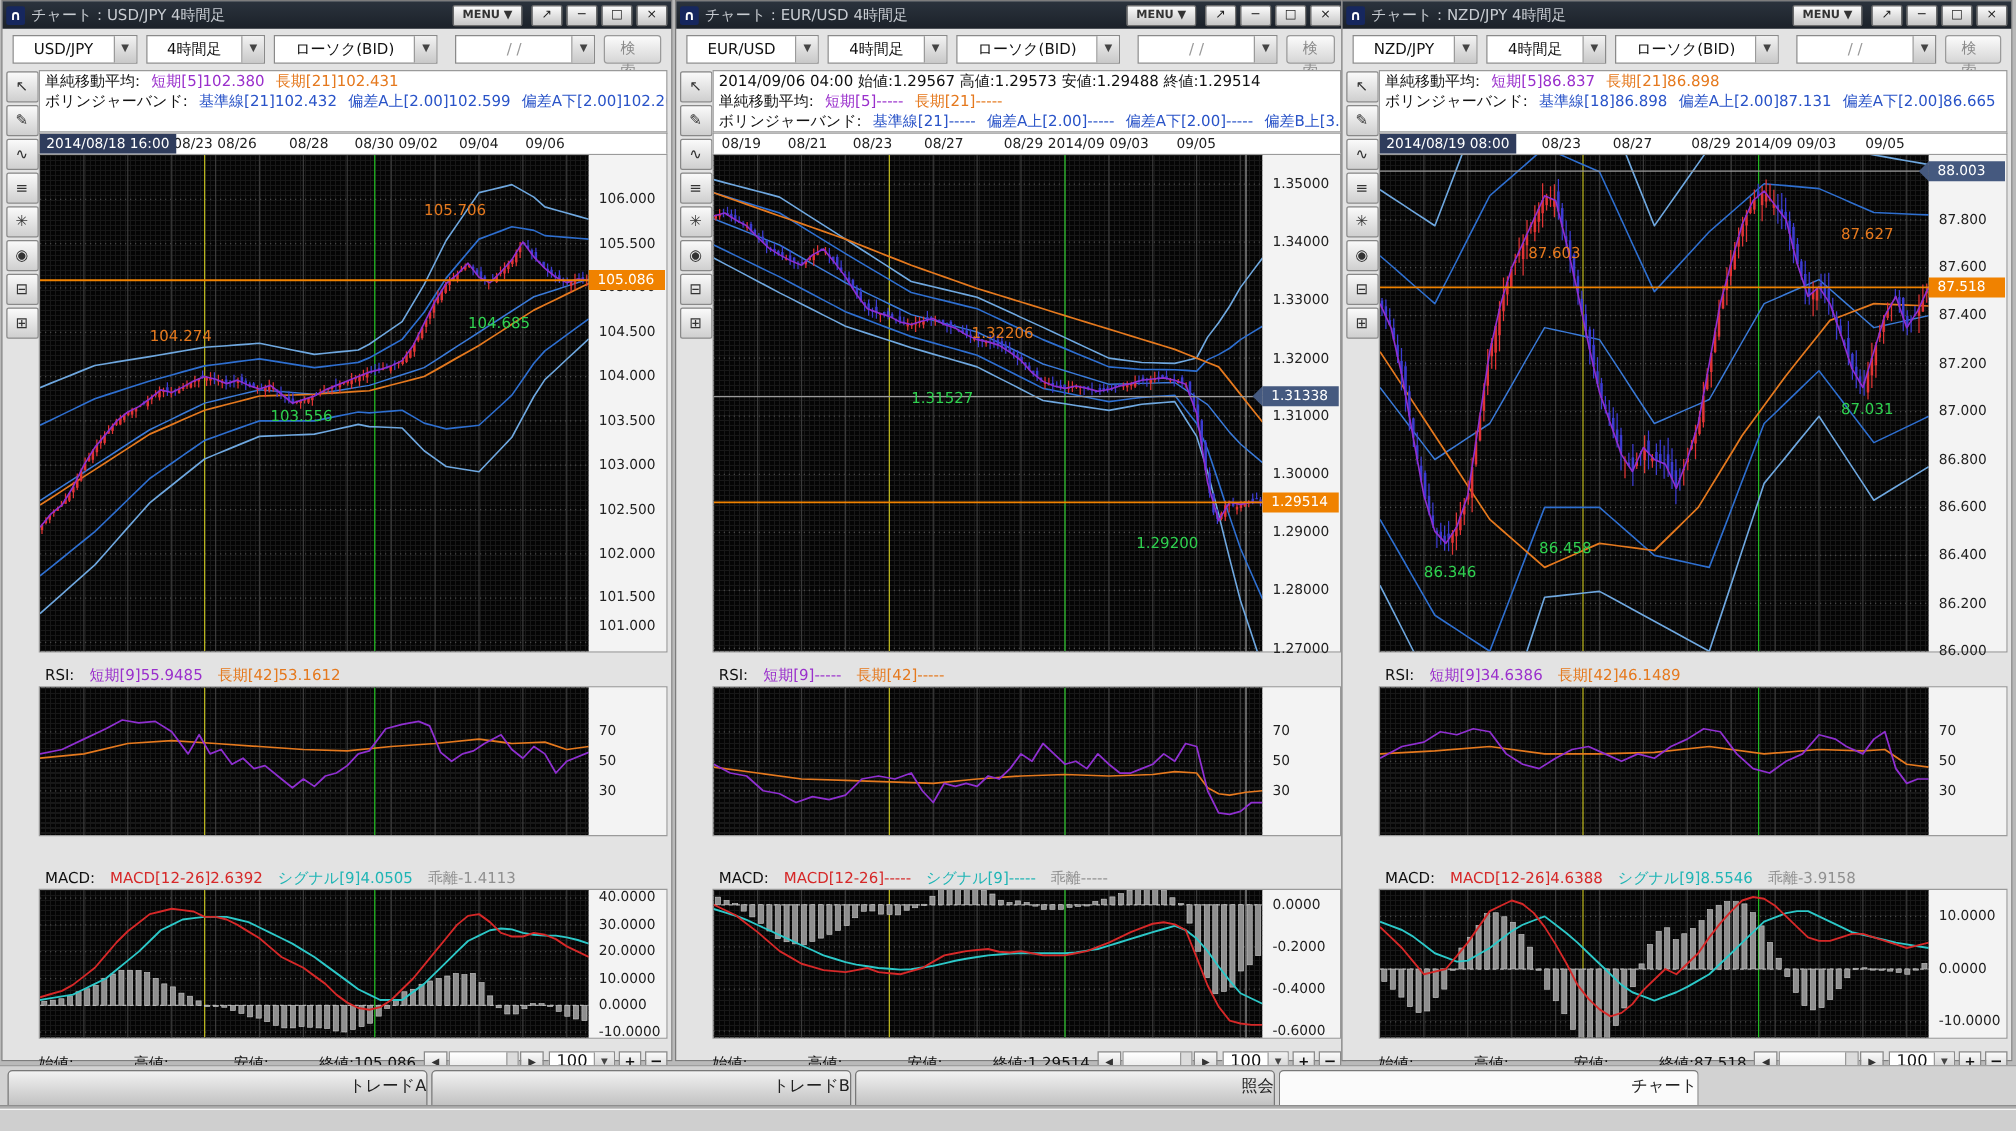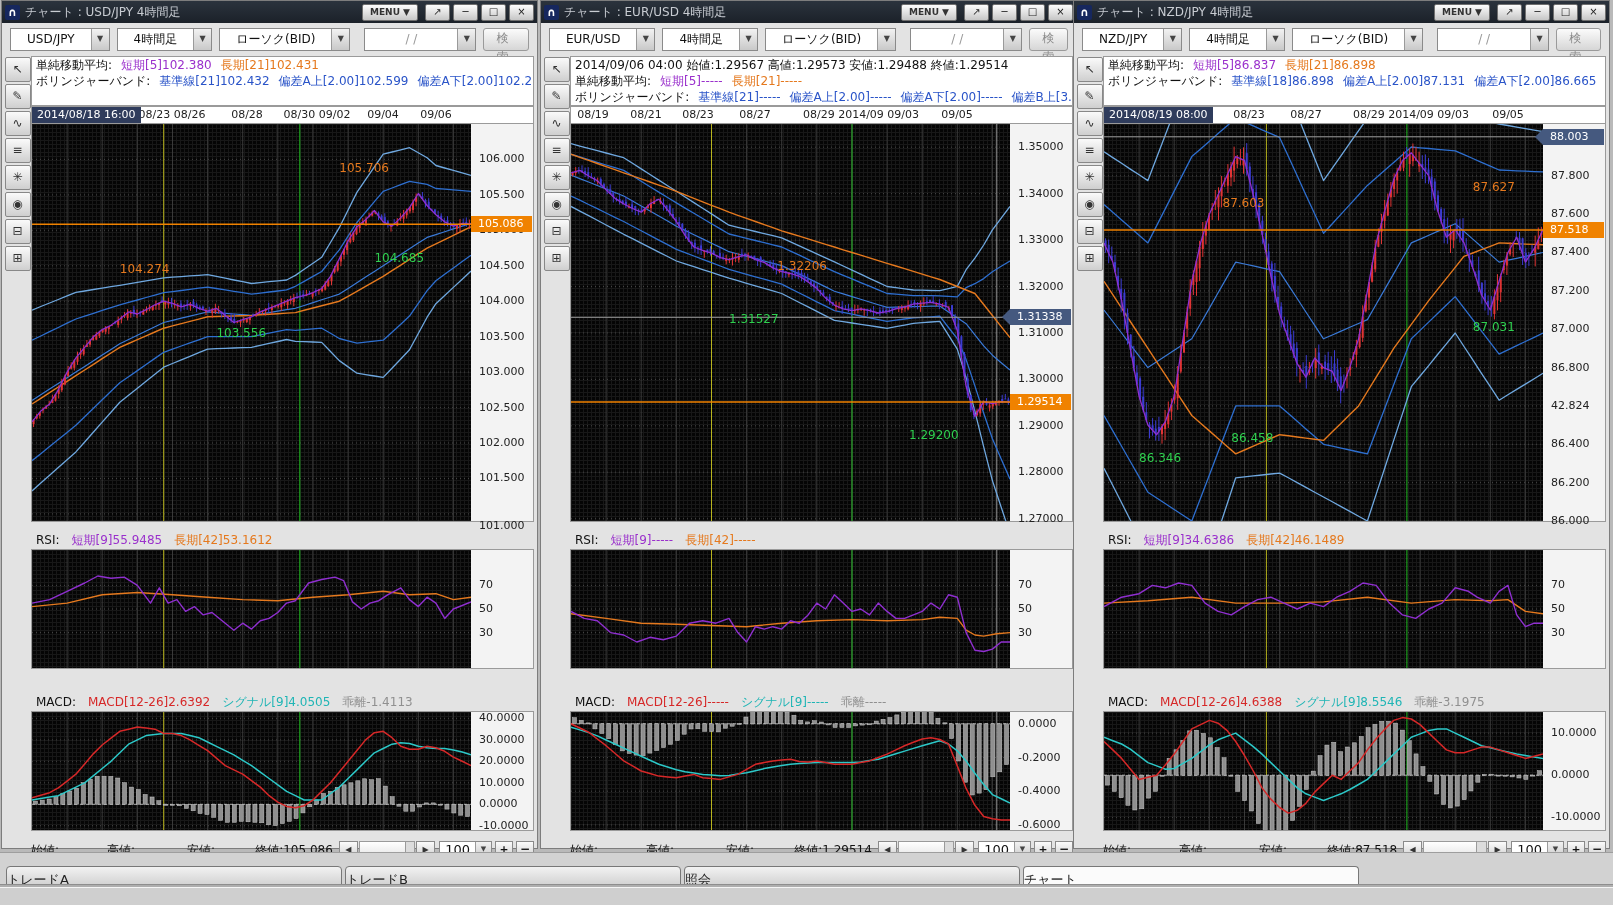--- a/index.html
+++ b/index.html
@@ -76,21 +76,21 @@
   .zoombox .zv{font-size:13px;padding:0 5px;line-height:15px;}
   .zoombox .drop{width:15px;background:linear-gradient(#f2f2f2,#c9c9c9);border-left:1px solid #9a9a9a;
     font-size:7px;text-align:center;line-height:15px;color:#444;}
   .pm{width:16px;height:16px;background:linear-gradient(#fbfbfb,#cecece);border:1px solid #8a8a8a;
     font-size:12px;font-weight:bold;color:#111;text-align:center;line-height:14px;margin-left:3px;flex:none;}
   
   #taskbar{position:absolute;left:0;top:852px;width:1613px;height:53px;background:#d2d2d2;
     border-top:1px solid #9e9e9e;}
   #tabs{position:absolute;left:6px;top:3px;display:flex;gap:3px;}
   .tab{width:334px;height:27px;background:linear-gradient(#f2f2f2,#c2c2c2);border:1px solid #787878;
-    border-radius:4px 4px 0 0;font-size:13px;color:#222;text-align:left;line-height:26px;margin-top:10px;}
+    border-radius:4px 4px 0 0;font-size:13px;color:#222;text-align:right;line-height:26px;}
   .tab.active{background:#fbfbfb;border-bottom-color:#fbfbfb;}
   #tbstrip{position:absolute;left:0;top:31px;width:100%;height:3px;background:#aeaeae;
     border-top:1px solid #8e8e8e;}
   #tbstrip2{position:absolute;left:0;top:34px;width:100%;height:19px;background:#cfcfcf;
     border-top:1px solid #f5f5f5;}
 </style>
 </head>
 <body>
 
 <div id="desktop">
@@ -484,21 +484,21 @@
               <span class="ylab" style="top:28px">106.000</span>
               <span class="ylab" style="top:64px">105.500</span>
               <span class="ylab" style="top:99px">105.000</span>
               <span class="ylab" style="top:135px">104.500</span>
               <span class="ylab" style="top:170px">104.000</span>
               <span class="ylab" style="top:206px">103.500</span>
               <span class="ylab" style="top:241px">103.000</span>
               <span class="ylab" style="top:277px">102.500</span>
               <span class="ylab" style="top:312px">102.000</span>
               <span class="ylab" style="top:347px">101.500</span>
-              <span class="ylab" style="top:395px">101.000</span>
+              <span class="ylab" style="top:370px">101.000</span>
               <div class="ptag" style="top:92px">105.086</div>
             </div>
         </div>
         <div class="gap1"></div>
         <div class="subhdr">
           <span class="c-k">RSI:</span>
           <span class="c-purple">短期[9]55.9485</span>
           <span class="c-orange">長期[42]53.1612</span>
         </div>
         <div class="chartrow">
@@ -1623,21 +1623,21 @@
                 <text x="35.1" y="337.5" fill="#2fd04f" font-size="12">86.346</text>
               </svg>
             </div>
           <div class="yaxis">
               <span class="ylab" style="top:45px">87.800</span>
               <span class="ylab" style="top:83px">87.600</span>
               <span class="ylab" style="top:121px">87.400</span>
               <span class="ylab" style="top:160px">87.200</span>
               <span class="ylab" style="top:198px">87.000</span>
               <span class="ylab" style="top:237px">86.800</span>
-              <span class="ylab" style="top:275px">42.824</span>
+              <span class="ylab" style="top:275px">86.600</span>
               <span class="ylab" style="top:313px">86.400</span>
               <span class="ylab" style="top:352px">86.200</span>
               <span class="ylab" style="top:390px">86.000</span>
               <div class="ctag" style="top:5px">88.003</div>
               <div class="ptag" style="top:98px">87.518</div>
             </div>
         </div>
         <div class="gap1"></div>
         <div class="subhdr">
           <span class="c-k">RSI:</span>
@@ -1672,21 +1672,21 @@
               <span class="ylab" style="top:28px">70</span>
               <span class="ylab" style="top:52px">50</span>
               <span class="ylab" style="top:76px">30</span>
             </div>
         </div>
         <div class="gap2"></div>
         <div class="subhdr">
           <span class="c-k">MACD:</span>
           <span class="c-red">MACD[12-26]4.6388</span>
           <span class="c-cyan">シグナル[9]8.5546</span>
-          <span class="c-gray">乖離-3.1975</span>
+          <span class="c-gray">乖離-3.9158</span>
         </div>
         <div class="chartrow">
           <div class="plot sub-plot">
               <svg viewBox="0 0 439 118">
                 <line x1="0" y1="21.1" x2="439" y2="21.1" stroke="#454545" stroke-width="1" stroke-dasharray="1,3"></line>
                 <line x1="0" y1="63.2" x2="439" y2="63.2" stroke="#454545" stroke-width="1" stroke-dasharray="1,3"></line>
                 <line x1="0" y1="105.4" x2="439" y2="105.4" stroke="#454545" stroke-width="1" stroke-dasharray="1,3"></line>
                 <line x1="35.1" y1="0" x2="35.1" y2="118" stroke="#3a3a3a" stroke-width="1"></line>
                 <line x1="70.2" y1="0" x2="70.2" y2="118" stroke="#3a3a3a" stroke-width="1"></line>
                 <line x1="105.4" y1="0" x2="105.4" y2="118" stroke="#3a3a3a" stroke-width="1"></line>

